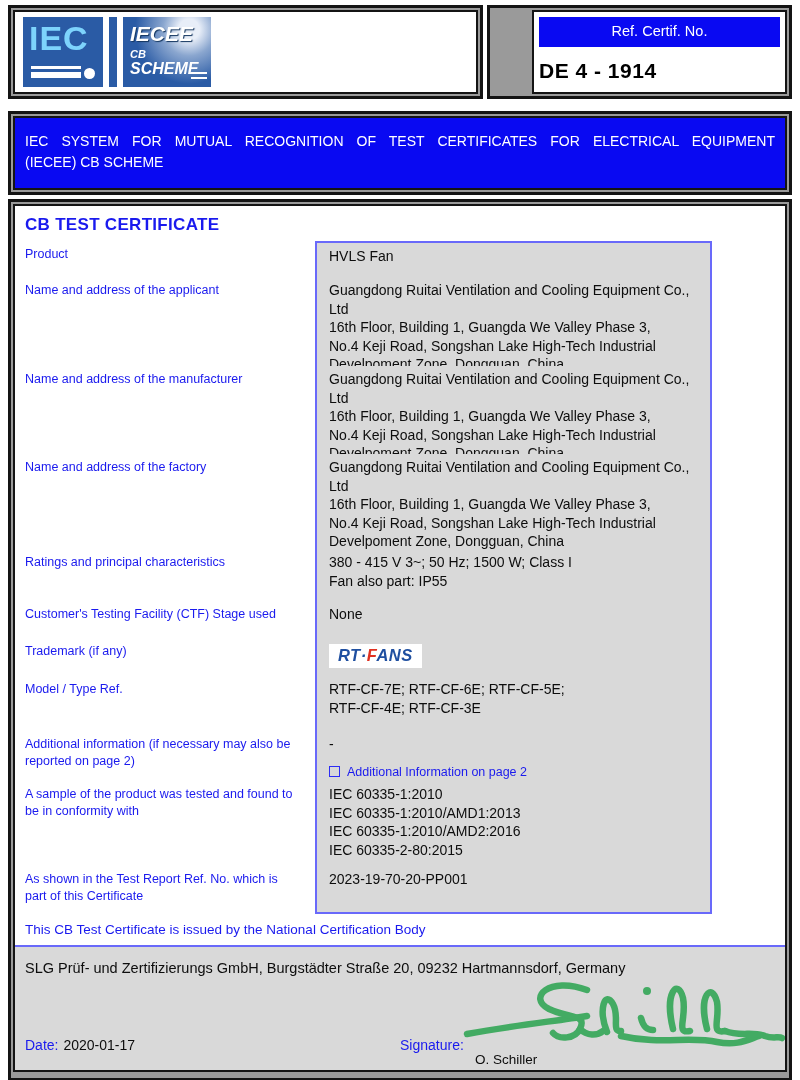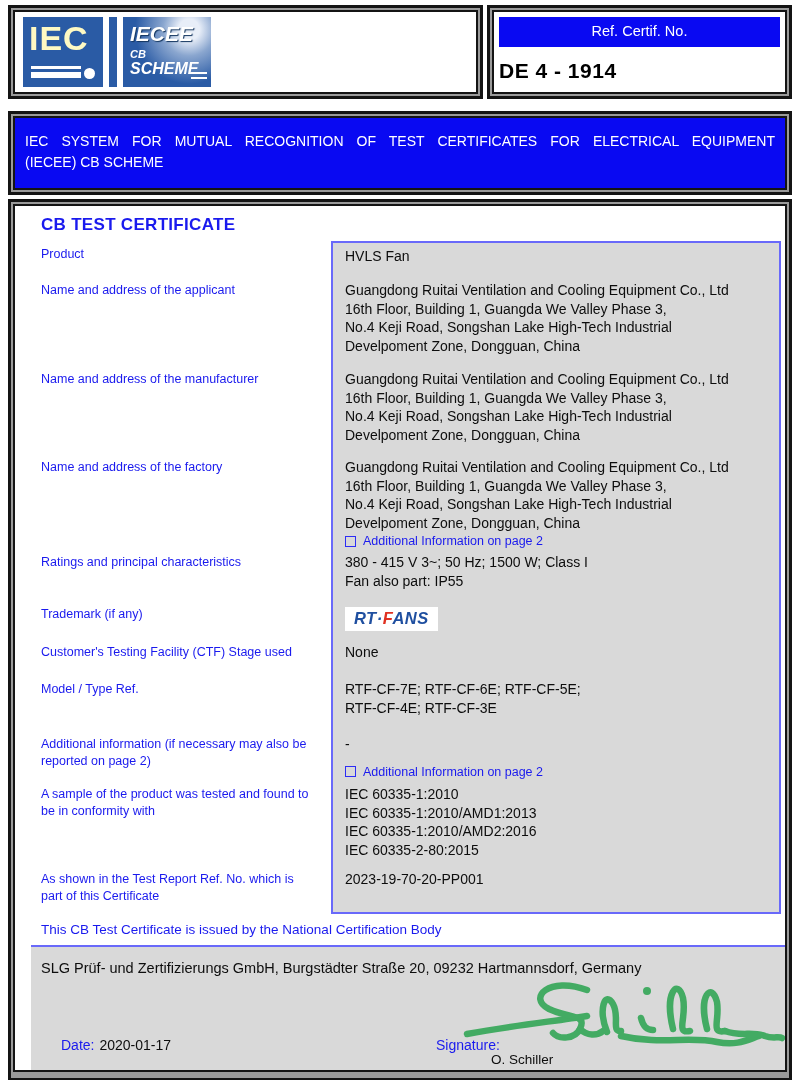--- a/index.html
+++ b/index.html
@@ -18,67 +18,67 @@
 
   
   .frame{border:3px solid var(--frame-dark);background:var(--frame-gray);padding:2px;}
   .frame-inner{border:2px solid var(--frame-dark);background:#fff;height:100%;}
 
   
   .header-row{display:flex;gap:4px;}
   .header-left{width:475px;height:94px;}
   .header-right{width:305px;height:94px;}
   .logos{display:flex;align-items:center;padding:3px 0 3px 8px;gap:0;background:#fff;}
-  .iec-logo{width:80px;height:70px;background:var(--logo-blue);color:#fef9c3;position:relative;padding:4px 6px;}
+  .iec-logo{width:80px;height:70px;background:var(--logo-blue);color:#7dd3fc;position:relative;padding:4px 6px;}
   .iec-text{font-size:34px;font-weight:bold;letter-spacing:1px;line-height:1.0;}
   .iec-lines{position:absolute;left:8px;bottom:9px;width:50px;border-top:3px solid #fff;border-bottom:3px solid #fff;height:12px;}
   .iec-lines::after{content:"";display:block;margin-top:3px;border-top:3px solid #fff;height:0;}
   .iec-dot{position:absolute;right:8px;bottom:8px;width:11px;height:11px;border-radius:50%;background:#fff;}
   .blue-strip{width:8px;height:70px;background:var(--logo-blue);margin:0 6px;}
   .iecee-logo{width:88px;height:70px;background:radial-gradient(circle at 75% 18%, #e8eef8 0 12%, #8aa6cf 30%, var(--logo-blue) 62%);color:#fff;font-style:italic;font-weight:bold;padding:6px 6px 4px 7px;position:relative;}
   .iecee-main{font-size:21px;line-height:1.0;text-shadow:1px 1px 1px #13355f;}
   .iecee-cb{font-size:11px;margin-top:5px;line-height:1.0;}
   .iecee-scheme{font-size:16px;line-height:1.1;}
   .iecee-lines{position:absolute;right:4px;bottom:8px;width:16px;border-top:2px solid #fff;border-bottom:2px solid #fff;height:7px;}
-  .refbox{background:#fff;padding:5px;}
+  .refbox{background:#fff;padding:5px;margin-left:40px;}
   .ref-title{background:var(--blue-fill);color:#fff;font-size:14.5px;text-align:center;padding:6px 0 8px;}
   .ref-no{color:#000;font-size:21px;font-weight:bold;text-align:left;margin-top:12px;letter-spacing:0.5px;}
 
   
   .banner-frame{margin-top:12px;height:84px;}
   .banner{background:var(--blue-fill);color:#fff;padding:13px 10px;font-size:14px;line-height:1.5;}
   .banner-line1{display:block;text-align:justify;text-align-last:justify;}
   .banner-line2{display:block;text-align:left;}
 
   
   .main-frame{margin-top:4px;height:882px;}
-  .main-inner{background:#fff;height:868px;display:flex;flex-direction:column;padding-left:16px;}
+  .main-inner{background:#fff;height:868px;display:flex;flex-direction:column;}
   .cert-title{color:var(--blue-text);font-size:17px;font-weight:bold;padding:9px 10px 6px;letter-spacing:0.3px;}
   .rows{width:100%;}
   .row{display:flex;}
   .cell-label{flex:0 0 300px;padding:5px 14px 0 10px;}
   .lbl{color:var(--blue-text);font-size:12.5px;line-height:1.35;display:block;}
   .note{color:var(--blue-text);font-size:10.5px;margin-top:13px;display:block;}
   .note .it{font-style:italic;}
-  .cell-value{width:450px;background:var(--gray-fill);border-left:2px solid var(--box-border);border-right:2px solid var(--box-border);padding:4px 10px 0 12px;}
+  .cell-value{width:397px;background:var(--gray-fill);border-left:2px solid var(--box-border);border-right:2px solid var(--box-border);padding:4px 10px 0 12px;}
   .cell-value.vfirst{border-top:2px solid var(--box-border);}
   .cell-value.vlast{border-bottom:2px solid var(--box-border);}
   .val{font-size:14px;line-height:1.33;color:#0d0d0d;}
   .val span{display:block;}
   .addinfo{display:flex;align-items:center;gap:7px;color:var(--blue-text);font-size:12.5px;margin-top:2px;}
   .cb-square{width:11px;height:11px;border:1.5px solid #2d2df5;display:inline-block;flex:0 0 auto;background:transparent;}
   .tm-box{display:inline-block;background:#fff;padding:2px 9px 3px;margin-top:2px;font-style:italic;font-weight:bold;font-size:16.5px;letter-spacing:0.5px;}
   .tm-blue{color:#1f4fa0;}
   .tm-red{color:#e03020;}
 
   .issued-line{color:var(--blue-text);font-size:13.5px;padding:8px 10px;height:31px;}
   .footer{flex:1 1 auto;background:var(--gray-fill);border-top:2px solid var(--box-border);position:relative;}
   .ncb{font-size:14.5px;color:#0d0d0d;padding:13px 10px 0;}
   .date-line{position:absolute;left:10px;bottom:17px;font-size:14px;}
-  .date-label,.sig-label{color:var(--blue-text);margin-left:20px;}
+  .date-label,.sig-label{color:var(--blue-text);}
   .date-value{color:#0d0d0d;margin-left:5px;}
   .sig-label{position:absolute;left:385px;bottom:17px;font-size:14px;}
   .signatory{position:absolute;left:460px;bottom:3px;font-size:13.5px;color:#0d0d0d;}
   .sig-svg{position:absolute;right:0;bottom:2px;}
 </style>
 </head>
 <body>
 
 <div class="page">
 
@@ -180,36 +180,36 @@
               <span class="lbl">Ratings and principal characteristics</span>
             </div>
           <div class="cell-value">
             <div class="val">
               <span>380 - 415 V 3~; 50 Hz; 1500 W; Class I</span>
               <span>Fan also part: IP55</span>
             </div>
           </div>
         </div>
 
+        <div class="row" style="height:37px">
+          <div class="cell-label">
+              <span class="lbl">Customer's Testing Facility (CTF) Stage used</span>
+            </div>
+          <div class="cell-value">
+              <div class="val">None</div>
+            </div>
+        </div>
+
         <div class="row" style="height:38px">
           <div class="cell-label">
               <span class="lbl">Trademark (if any)</span>
             </div>
           <div class="cell-value">
             <span class="tm-box"><span class="tm-blue">RT·</span><span class="tm-red">F</span><span class="tm-blue">ANS</span></span>
           </div>
-        </div>
-
-        <div class="row" style="height:37px">
-          <div class="cell-label">
-              <span class="lbl">Customer's Testing Facility (CTF) Stage used</span>
-            </div>
-          <div class="cell-value">
-              <div class="val">None</div>
-            </div>
         </div>
 
         <div class="row" style="height:55px">
           <div class="cell-label">
               <span class="lbl">Model / Type Ref.</span>
             </div>
           <div class="cell-value">
             <div class="val">
               <span>RTF-CF-7E; RTF-CF-6E; RTF-CF-5E;</span>
               <span>RTF-CF-4E; RTF-CF-3E</span>

